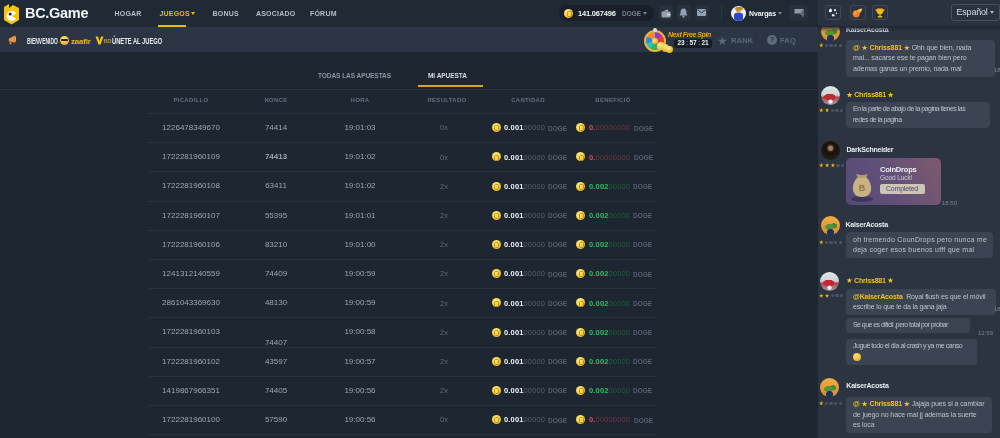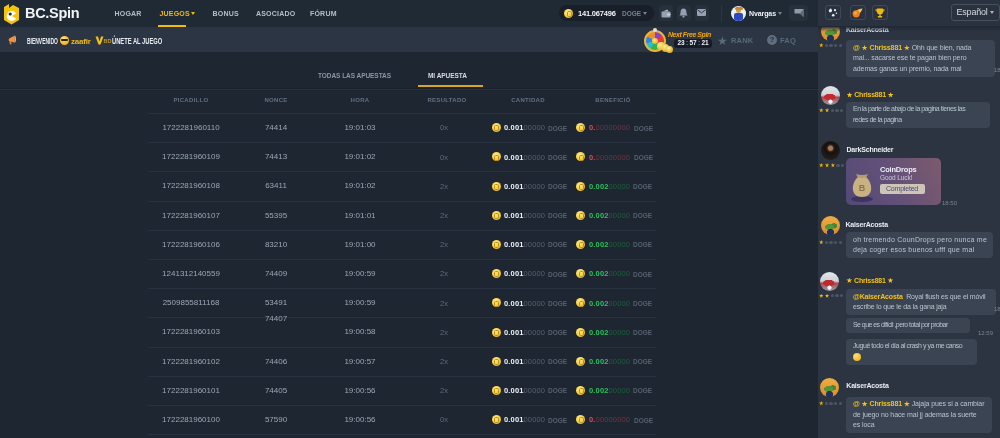--- a/index.html
+++ b/index.html
@@ -31,21 +31,21 @@
 .nav{position:absolute;font-size:7px;font-weight:bold;letter-spacing:0.2px;color:#aeb7c2;top:10px;}
 </style></head><body>
 
 <div class="abs" style="left:0;top:0;width:818px;height:27px;background:#202a35;"></div>
 <svg class="abs" style="left:3px;top:2.5px;" width="17" height="22" viewBox="0 0 17 22">
 <path d="M1 4 L6 1 L6 5 L10 2 L16 5 L16 17 L8.5 21.5 L1 17 Z" fill="#f5c50e"></path>
 <circle cx="8.7" cy="13" r="5.1" fill="#ffffff"></circle>
 <path d="M8.7 13 L14.5 9.6 A6.4 6.4 0 0 1 14.5 16.4 Z" fill="#f5c50e"></path>
 <circle cx="7.2" cy="11" r="1.6" fill="#232c36"></circle>
 </svg>
-<div class="abs b" style="left:25px;top:5px;font-size:14.5px;letter-spacing:-0.3px;color:#f1f4f7;">BC.Spin</div>
+<div class="abs b" style="left:25px;top:5px;font-size:14.5px;letter-spacing:-0.3px;color:#f1f4f7;">BC.Game</div>
 <div class="nav" style="left:114.5px;color:#b6bfc9;">HOGAR</div>
 <div class="nav" style="left:159.5px;color:#f0b90b;">JUEGOS</div>
 <div class="nav" style="left:212.5px;color:#b6bfc9;">BONUS</div>
 <div class="nav" style="left:256px;color:#b6bfc9;">ASOCIADO</div>
 <div class="nav" style="left:310px;color:#b6bfc9;">FÓRUM</div>
 <span class="caret" style="left:190.5px;top:12px;border-top-color:#f0b90b;"></span>
 <div class="abs" style="left:158px;top:24.5px;width:28px;height:2.5px;background:#f0b90b;"></div>
 <div class="abs" style="left:559px;top:5px;width:95px;height:16px;background:#181f29;border-radius:8px;"></div>
 <div class="coin" style="left:564px;top:8.5px;"></div>
 <div class="abs b" style="left:578px;top:9px;font-size:7.5px;letter-spacing:-0.2px;color:#f0f3f6;">141.067496</div>
@@ -123,32 +123,32 @@
 <div class="abs" style="left:148px;top:171.4px;width:508px;height:1px;background:#283140;"></div>
 <div class="abs" style="left:148px;top:200.6px;width:508px;height:1px;background:#283140;"></div>
 <div class="abs" style="left:148px;top:229.8px;width:508px;height:1px;background:#283140;"></div>
 <div class="abs" style="left:148px;top:259.0px;width:508px;height:1px;background:#283140;"></div>
 <div class="abs" style="left:148px;top:288.2px;width:508px;height:1px;background:#283140;"></div>
 <div class="abs" style="left:148px;top:317.4px;width:508px;height:1px;background:#283140;"></div>
 <div class="abs" style="left:148px;top:346.6px;width:508px;height:1px;background:#283140;"></div>
 <div class="abs" style="left:148px;top:375.8px;width:508px;height:1px;background:#283140;"></div>
 <div class="abs" style="left:148px;top:405.0px;width:508px;height:1px;background:#283140;"></div>
 <div class="abs" style="left:148px;top:434.2px;width:508px;height:1px;background:#283140;"></div>
-<div class="cell" style="left:141px;top:123.0px;width:100px;">1722281960110</div>
+<div class="cell" style="left:141px;top:123.0px;width:100px;">1226478349670</div>
 <div class="cell" style="left:246px;top:123.0px;width:60px;">74414</div>
 <div class="cell" style="left:325px;top:123.0px;width:70px;">19:01:03</div>
 <div class="cell" style="left:414px;top:123.3px;width:60px;font-size:7.5px;color:#5d6c7f;">0x</div>
 <div class="coin" style="left:491.5px;top:123.1px;"></div>
 <div class="abs" style="left:504px;top:123.3px;font-size:7.5px;letter-spacing:0.15px;"><span class="b" style="color:#eef2f6;">0.001</span><span style="color:#56616f;">00000</span></div>
 <div class="abs b" style="left:548px;top:124.6px;font-size:6.5px;color:#56616f;">DOGE</div>
 <div class="coin" style="left:576px;top:123.1px;"></div>
 <div class="abs" style="left:589px;top:123.3px;font-size:7.5px;letter-spacing:0.15px;"><span class="b" style="color:#e04b55;">0.</span><span style="color:#6e3644;">00000000</span></div>
 <div class="abs b" style="left:634px;top:124.6px;font-size:6.5px;color:#56616f;">DOGE</div>
 <div class="cell" style="left:141px;top:152.2px;width:100px;">1722281960109</div>
-<div class="cell" style="left:246px;top:152.2px;width:60px;">74413</div>
+<div class="cell" style="left:246px;top:152.2px;width:60px;font-weight:bold;">74413</div>
 <div class="cell" style="left:325px;top:152.2px;width:70px;">19:01:02</div>
 <div class="cell" style="left:414px;top:152.5px;width:60px;font-size:7.5px;color:#5d6c7f;">0x</div>
 <div class="coin" style="left:491.5px;top:152.3px;"></div>
 <div class="abs" style="left:504px;top:152.5px;font-size:7.5px;letter-spacing:0.15px;"><span class="b" style="color:#eef2f6;">0.001</span><span style="color:#56616f;">00000</span></div>
 <div class="abs b" style="left:548px;top:153.8px;font-size:6.5px;color:#56616f;">DOGE</div>
 <div class="coin" style="left:576px;top:152.3px;"></div>
 <div class="abs" style="left:589px;top:152.5px;font-size:7.5px;letter-spacing:0.15px;"><span class="b" style="color:#e04b55;">0.</span><span style="color:#6e3644;">00000000</span></div>
 <div class="abs b" style="left:634px;top:153.8px;font-size:6.5px;color:#56616f;">DOGE</div>
 <div class="cell" style="left:141px;top:181.4px;width:100px;">1722281960108</div>
 <div class="cell" style="left:246px;top:181.4px;width:60px;">63411</div>
@@ -183,51 +183,51 @@
 <div class="cell" style="left:141px;top:269.0px;width:100px;">1241312140559</div>
 <div class="cell" style="left:246px;top:269.0px;width:60px;">74409</div>
 <div class="cell" style="left:325px;top:269.0px;width:70px;">19:00:59</div>
 <div class="cell" style="left:414px;top:269.3px;width:60px;font-size:7.5px;color:#5d6c7f;">2x</div>
 <div class="coin" style="left:491.5px;top:269.1px;"></div>
 <div class="abs" style="left:504px;top:269.3px;font-size:7.5px;letter-spacing:0.15px;"><span class="b" style="color:#eef2f6;">0.001</span><span style="color:#56616f;">00000</span></div>
 <div class="abs b" style="left:548px;top:270.6px;font-size:6.5px;color:#56616f;">DOGE</div>
 <div class="coin" style="left:576px;top:269.1px;"></div>
 <div class="abs" style="left:589px;top:269.3px;font-size:7.5px;letter-spacing:0.15px;"><span class="b" style="color:#2ec05f;">0.002</span><span style="color:#1d5e3d;">00000</span></div>
 <div class="abs b" style="left:633px;top:270.6px;font-size:6.5px;color:#56616f;">DOGE</div>
-<div class="cell" style="left:141px;top:298.2px;width:100px;">2509855811168</div>
-<div class="cell" style="left:246px;top:298.2px;width:60px;">53491</div>
+<div class="cell" style="left:141px;top:298.2px;width:100px;">2861043369630</div>
+<div class="cell" style="left:246px;top:298.2px;width:60px;">48130</div>
 <div class="cell" style="left:325px;top:298.2px;width:70px;">19:00:59</div>
 <div class="cell" style="left:414px;top:298.5px;width:60px;font-size:7.5px;color:#5d6c7f;">2x</div>
 <div class="coin" style="left:491.5px;top:298.3px;"></div>
 <div class="abs" style="left:504px;top:298.5px;font-size:7.5px;letter-spacing:0.15px;"><span class="b" style="color:#eef2f6;">0.001</span><span style="color:#56616f;">00000</span></div>
 <div class="abs b" style="left:548px;top:299.8px;font-size:6.5px;color:#56616f;">DOGE</div>
 <div class="coin" style="left:576px;top:298.3px;"></div>
 <div class="abs" style="left:589px;top:298.5px;font-size:7.5px;letter-spacing:0.15px;"><span class="b" style="color:#2ec05f;">0.002</span><span style="color:#1d5e3d;">00000</span></div>
 <div class="abs b" style="left:633px;top:299.8px;font-size:6.5px;color:#56616f;">DOGE</div>
 <div class="cell" style="left:141px;top:327.4px;width:100px;">1722281960103</div>
-<div class="cell" style="left:246px;top:314px;width:60px;">74407</div>
+<div class="cell" style="left:246px;top:338px;width:60px;">74407</div>
 <div class="cell" style="left:325px;top:327.4px;width:70px;">19:00:58</div>
 <div class="cell" style="left:414px;top:327.7px;width:60px;font-size:7.5px;color:#5d6c7f;">2x</div>
 <div class="coin" style="left:491.5px;top:327.5px;"></div>
 <div class="abs" style="left:504px;top:327.7px;font-size:7.5px;letter-spacing:0.15px;"><span class="b" style="color:#eef2f6;">0.001</span><span style="color:#56616f;">00000</span></div>
 <div class="abs b" style="left:548px;top:329.0px;font-size:6.5px;color:#56616f;">DOGE</div>
 <div class="coin" style="left:576px;top:327.5px;"></div>
 <div class="abs" style="left:589px;top:327.7px;font-size:7.5px;letter-spacing:0.15px;"><span class="b" style="color:#2ec05f;">0.002</span><span style="color:#1d5e3d;">00000</span></div>
 <div class="abs b" style="left:633px;top:329.0px;font-size:6.5px;color:#56616f;">DOGE</div>
 <div class="cell" style="left:141px;top:356.6px;width:100px;">1722281960102</div>
-<div class="cell" style="left:246px;top:356.6px;width:60px;">74406</div>
+<div class="cell" style="left:246px;top:356.6px;width:60px;">43597</div>
 <div class="cell" style="left:325px;top:356.6px;width:70px;">19:00:57</div>
 <div class="cell" style="left:414px;top:356.9px;width:60px;font-size:7.5px;color:#5d6c7f;">2x</div>
 <div class="coin" style="left:491.5px;top:356.7px;"></div>
 <div class="abs" style="left:504px;top:356.9px;font-size:7.5px;letter-spacing:0.15px;"><span class="b" style="color:#eef2f6;">0.001</span><span style="color:#56616f;">00000</span></div>
 <div class="abs b" style="left:548px;top:358.2px;font-size:6.5px;color:#56616f;">DOGE</div>
 <div class="coin" style="left:576px;top:356.7px;"></div>
 <div class="abs" style="left:589px;top:356.9px;font-size:7.5px;letter-spacing:0.15px;"><span class="b" style="color:#2ec05f;">0.002</span><span style="color:#1d5e3d;">00000</span></div>
 <div class="abs b" style="left:633px;top:358.2px;font-size:6.5px;color:#56616f;">DOGE</div>
-<div class="cell" style="left:141px;top:385.8px;width:100px;">1722281960101</div>
+<div class="cell" style="left:141px;top:385.8px;width:100px;">1419867966351</div>
 <div class="cell" style="left:246px;top:385.8px;width:60px;">74405</div>
 <div class="cell" style="left:325px;top:385.8px;width:70px;">19:00:56</div>
 <div class="cell" style="left:414px;top:386.1px;width:60px;font-size:7.5px;color:#5d6c7f;">2x</div>
 <div class="coin" style="left:491.5px;top:385.9px;"></div>
 <div class="abs" style="left:504px;top:386.1px;font-size:7.5px;letter-spacing:0.15px;"><span class="b" style="color:#eef2f6;">0.001</span><span style="color:#56616f;">00000</span></div>
 <div class="abs b" style="left:548px;top:387.4px;font-size:6.5px;color:#56616f;">DOGE</div>
 <div class="coin" style="left:576px;top:385.9px;"></div>
 <div class="abs" style="left:589px;top:386.1px;font-size:7.5px;letter-spacing:0.15px;"><span class="b" style="color:#2ec05f;">0.002</span><span style="color:#1d5e3d;">00000</span></div>
 <div class="abs b" style="left:633px;top:387.4px;font-size:6.5px;color:#56616f;">DOGE</div>
 <div class="cell" style="left:141px;top:415.0px;width:100px;">1722281960100</div>

